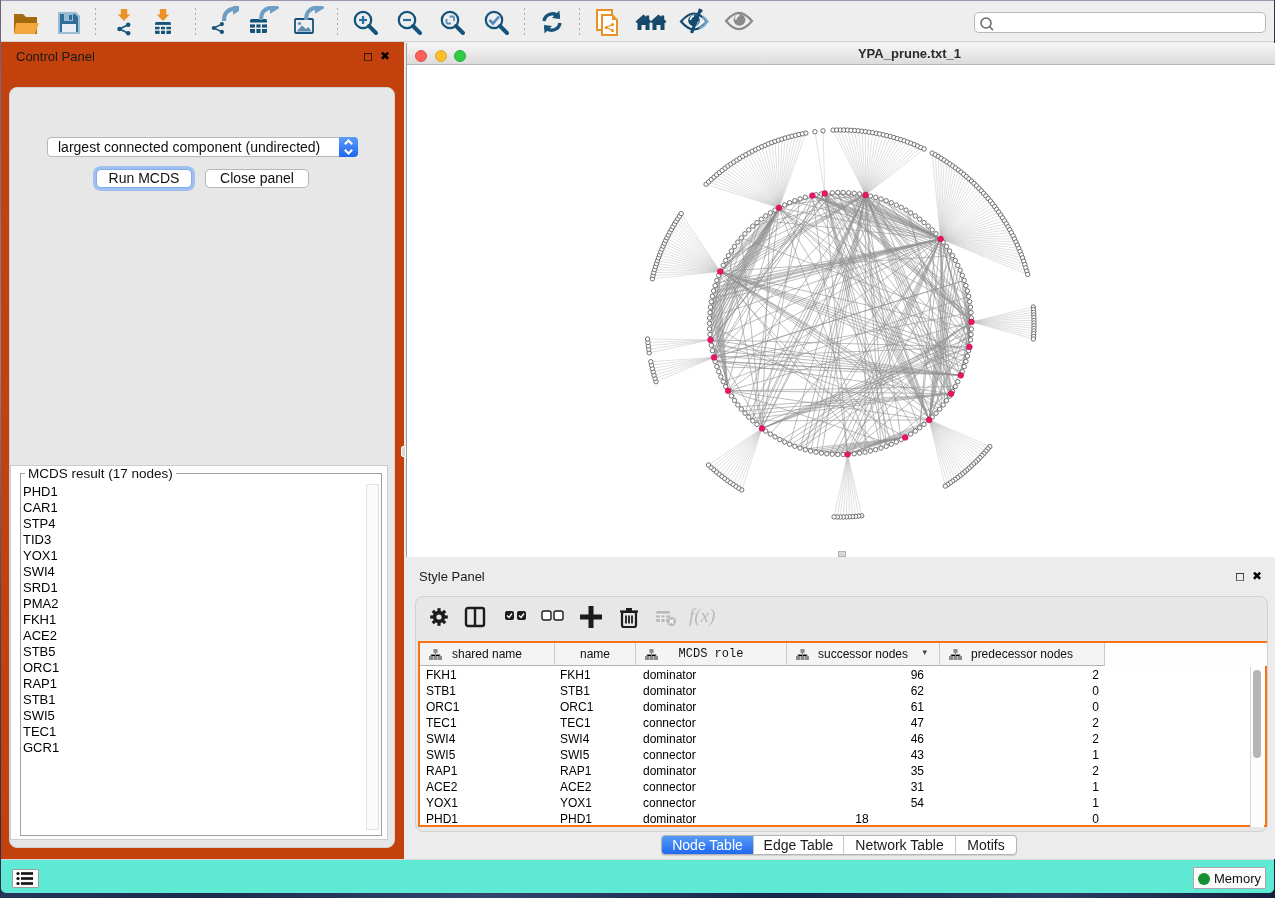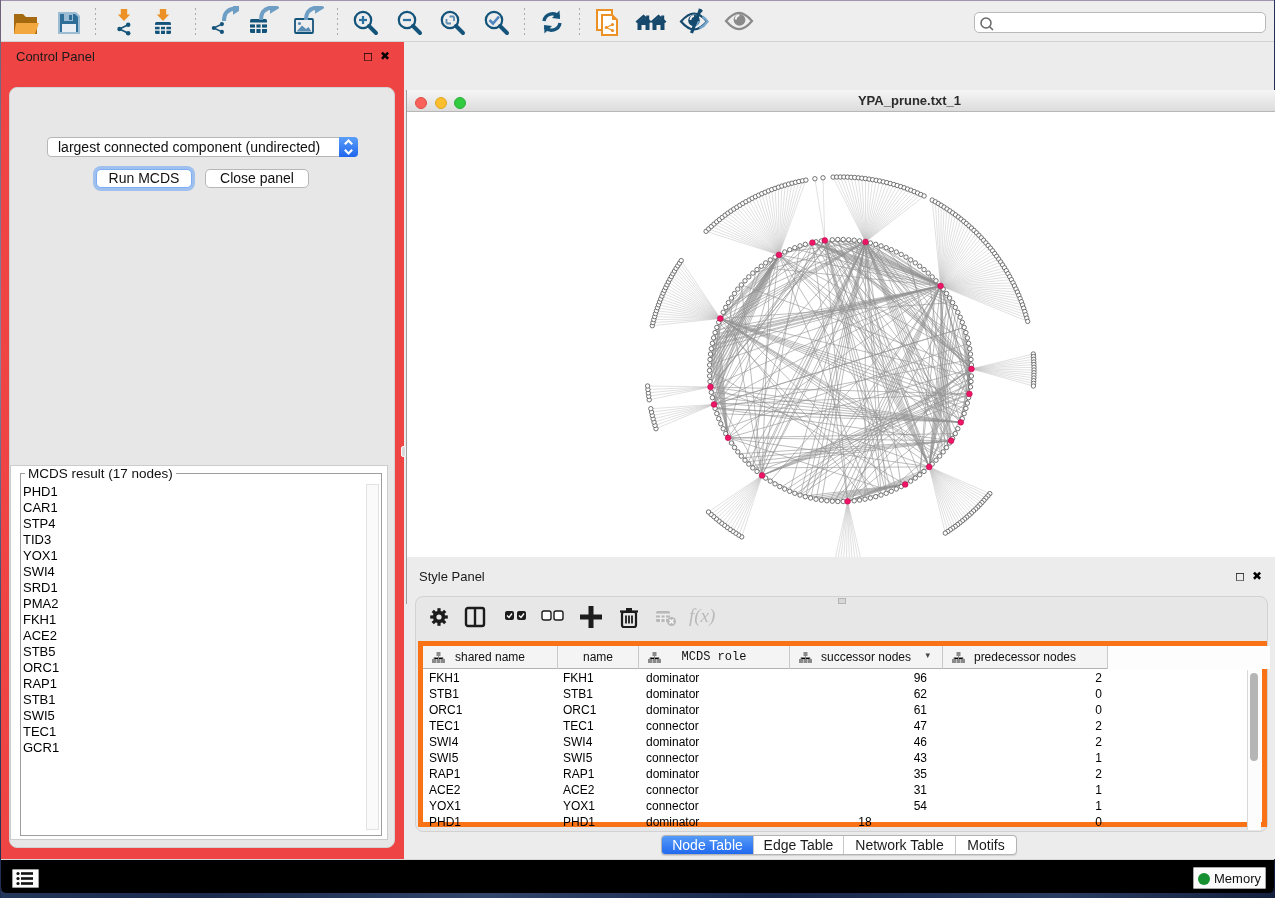--- a/index.html
+++ b/index.html
@@ -12,21 +12,21 @@
 
 #toolbar { position:absolute; left:0; top:1px; width:1273px; height:40px; background:#eeeeee;
   border-bottom:1px solid #d2d2d2; }
 .tbi { position:absolute; top:5px; }
 .tsep { position:absolute; top:6px; width:1px; height:28px;
   background-image:linear-gradient(#aaa 40%, rgba(0,0,0,0) 0%);
   background-size:1px 5px; background-repeat:repeat-y; }
 #searchbox { position:absolute; left:973px; top:10px; width:292px; height:21px; background:#fff;
   border:1px solid #b9b9b9; border-radius:5px; }
 
-#cpanel { position:absolute; left:0; top:41px; width:403px; height:817px; background:#ef4444; }
+#cpanel { position:absolute; left:0; top:41px; width:403px; height:817px; background:#c2410c; }
 #cpanel .title { position:absolute; left:15px; top:7px; font-size:13px; color:#1a1a1a; }
 .wbtns { position:absolute; top:7px; font-size:12px; color:#000; }
 #cp-inner { position:absolute; left:8px; top:45px; width:386px; height:761px; background:#e7e7e7;
   border:1px solid #d2d2d2; border-radius:8px; }
 #cp-tabs { position:absolute; left:80px; top:34px; height:19px; display:flex; z-index:5;
   border:1px solid #b4b4b4; border-radius:4px; background:#fff; overflow:hidden;
   box-shadow:0 0.5px 1px rgba(0,0,0,0.12); }
 #cp-tabs .tab { font-size:14px; color:#1c1c1c; text-align:center; line-height:17px; border-right:1px solid #c8c8c8; }
 #cp-tabs .tab:last-child { border-right:none; }
 #cp-tabs .tab.sel { background:linear-gradient(#559bf8,#2169ef); color:#fff; }
@@ -42,50 +42,50 @@
 #btn-close { left:204px; top:127px; width:104px; }
 #resultpanel { position:absolute; left:9px; top:423px; width:378px; height:375px; background:#fff;
   border:1px solid #cccccc; }
 #groupbox { position:absolute; left:9px; top:7px; width:362px; height:363px; border:1px solid #9e9e9e; }
 #grouptitle { position:absolute; left:4px; top:-8px; background:#fff; padding:0 3px; font-size:13.5px; color:#111; }
 #mcdslist { position:absolute; left:2px; top:10px; width:345px; font-size:13px; color:#000; line-height:16px; }
 #listscroll { position:absolute; right:2px; top:10px; width:13px; height:346px; background:#fafafa;
   border:1px solid #e2e2e2; }
 
 #netframe { position:absolute; left:405px; top:42px; width:870px; height:514px; background:#fff;
-  border-left:1px solid #9c9c9c;margin-top:47px; }
+  border-left:1px solid #9c9c9c; }
 #nettitle { position:absolute; left:0; top:0; width:869px; height:22px;
   background:linear-gradient(#f6f6f6,#dcdcdc); border-bottom:1px solid #b7b7b7; }
 #nettitle .t { position:absolute; left:0; top:3px; width:1005px; text-align:center; font-size:13px;
   font-weight:bold; color:#2b2b2b; }
 .tl { position:absolute; top:7px; width:12px; height:12px; border-radius:50%; }
 #netcanvas { position:absolute; left:0; top:22px; width:869px; height:492px; background:#fff; }
 
 #tpanel { position:absolute; left:406px; top:556px; width:869px; height:302px; background:#ececec; }
 #tpanel .title { position:absolute; left:12px; top:12px; font-size:13px; color:#1a1a1a; }
 #tp-inner { position:absolute; left:8px; top:39px; width:853px; height:236px; background:#e7e7e7;
   border:1px solid #d2d2d2; border-radius:8px; }
 #ttable { position:absolute; left:11px; top:84px; width:849px; height:186px; background:#fff;
-  border:5px solid #f97316; font-size:12px; }
+  border:2px solid #f97316; font-size:12px; }
 #thead { position:absolute; left:0; top:0; width:847px; height:23px; background:#f4f4f4;
   border-bottom:1px solid #b2b2b2; }
 #thead .hc { position:absolute; top:0; height:23px; border-right:1px solid #c9c9c9; }
 #thead .hl { position:absolute; top:4px; width:100%; text-align:center; font-size:12px; color:#111; }
 .trow { position:absolute; height:16px; line-height:16px; color:#000; }
 #tscroll { position:absolute; right:1px; top:24px; width:14px; height:160px; background:#fcfcfc;
   border-left:1px solid #d8d8d8; }
 #tscroll .thumb { position:absolute; left:2px; top:3px; width:8px; height:88px; background:#b5b5b5; border-radius:4px; }
 #btabs { position:absolute; left:254px; top:278px; height:20px; display:flex; z-index:5;
   border:1px solid #b4b4b4; border-radius:4px; background:#fff; overflow:hidden;
   box-shadow:0 0.5px 1px rgba(0,0,0,0.12); }
 #btabs .tab { font-size:14px; color:#1c1c1c; text-align:center; line-height:18px; border-right:1px solid #c8c8c8; }
 #btabs .tab:last-child { border-right:none; }
 #btabs .tab.sel { background:linear-gradient(#559bf8,#2169ef); color:#fff; }
 
-#statusbar { position:absolute; left:0; top:858px; width:1273px; height:34px; background:#000000;
+#statusbar { position:absolute; left:0; top:858px; width:1273px; height:34px; background:#5eead4;
   border-top:1px solid #d9d9d9; border-radius:0 0 5px 5px; }
 #listbtn { position:absolute; left:11px; top:9px; width:27px; height:19px; background:#fbfbfb;
   border:1px solid #9e9e9e; border-radius:1px; }
 #membtn { position:absolute; right:8px; top:7px; width:73px; height:22px; background:#fbfbfb;
   border:1px solid #a8a8a8; border-radius:1px; font-size:13px; color:#111; line-height:21px; text-align:center; }
 </style>
 </head>
 <body>
 <div id="wall"></div>
 <div style="position:absolute; left:0; top:0; width:1px; height:898px; background:linear-gradient(#6b6178,#8c80a0 40%,#3a4468 70%,#1d2c50);"></div>

